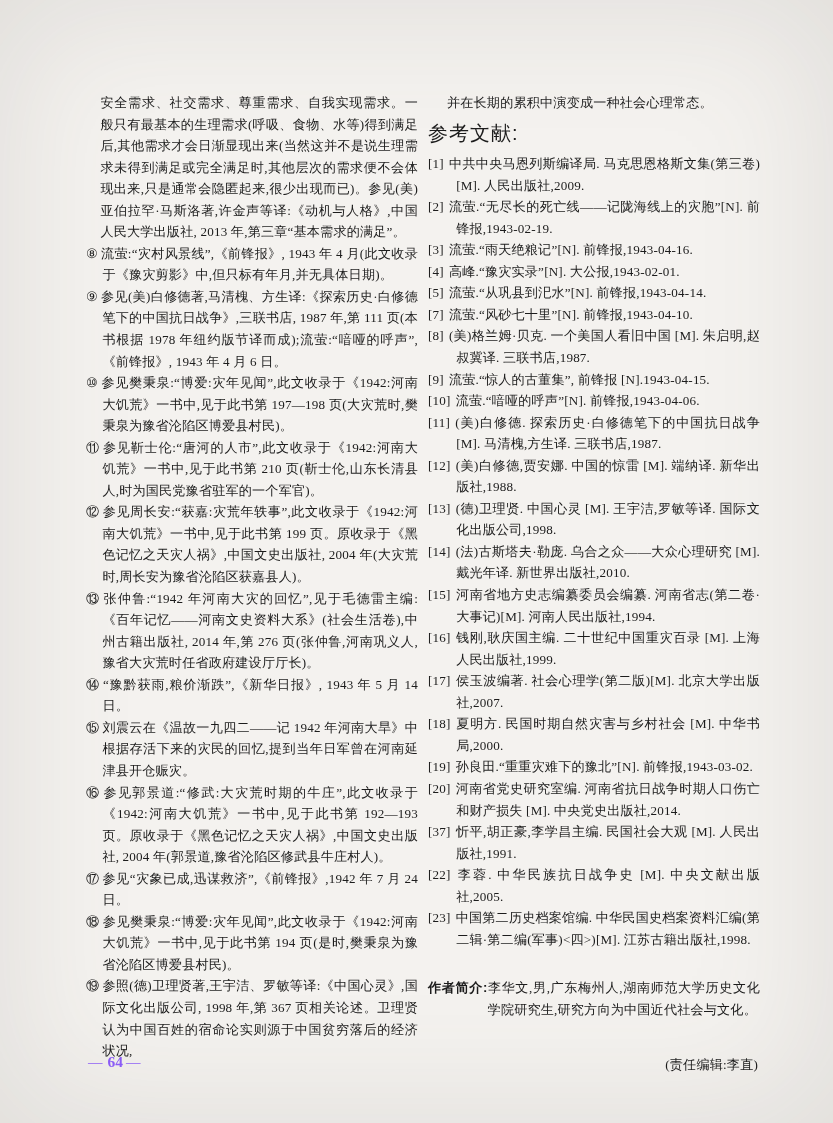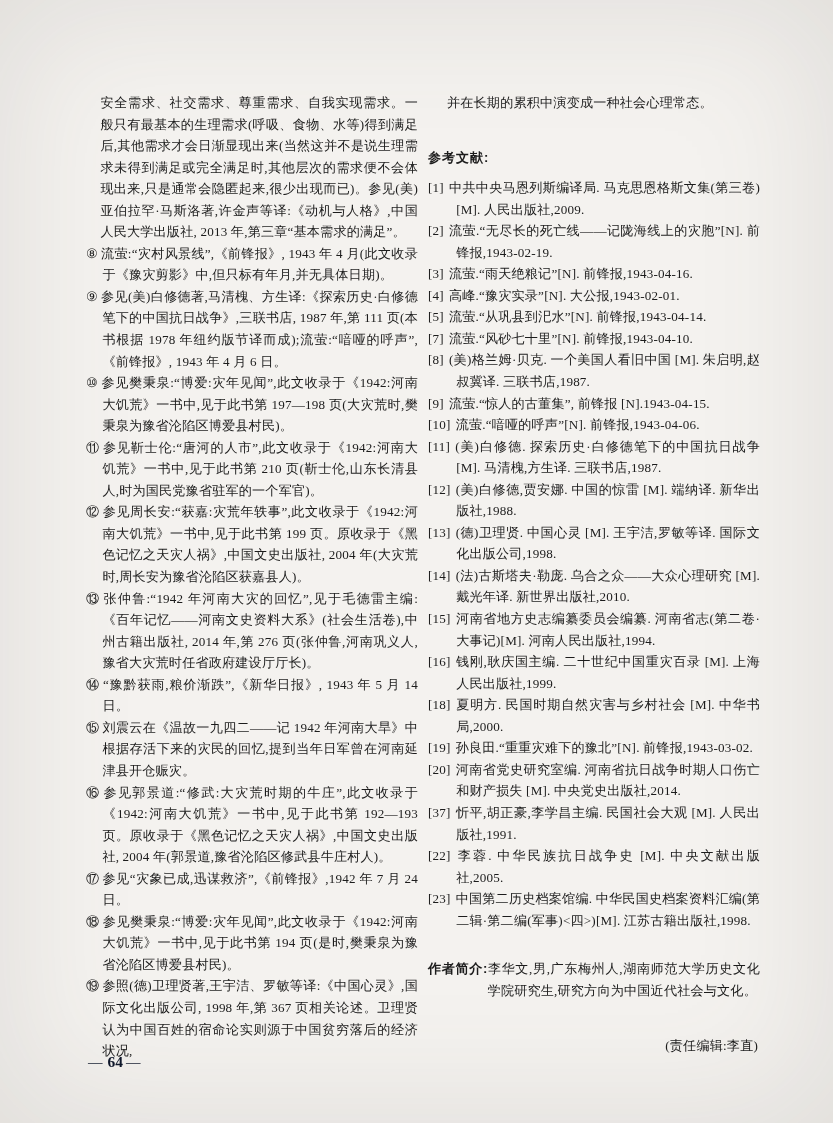--- a/index.html
+++ b/index.html
@@ -20,42 +20,42 @@
     text-align:justify;
     letter-spacing:0.2px;
   }
   .col-left{left:86px;}
   .col-right{left:428px;}
   .cont-left{padding-left:1.1em;}
   .cont-right{padding-left:1.45em;}
   .note{padding-left:1.25em;text-indent:-1.25em;}
   .note .tag{margin-right:3px;}
   .refs-heading{
-    font-weight:bold;
-    font-size:13px;
+    font-weight:normal;
+    font-size:20px;
     letter-spacing:1px;
-    margin:33px 0 9px 0;
+    margin:9px 0 9px 0;
     text-indent:0;
     font-family:"Liberation Sans","DejaVu Sans",sans-serif;
   }
   .ref{padding-left:2.15em;text-indent:-2.15em;}
   .ref .tag{margin-right:5px;}
   .author{
     margin-top:27px;
     padding-left:4.55em;text-indent:-4.55em;
   }
   .author .tag{font-weight:bold;font-family:"Liberation Sans","DejaVu Sans",sans-serif;}
   .editor{
     margin-top:34px;
     text-align:right;
     padding-right:2px;text-indent:0;
   }
   .page-number{
     position:absolute;left:88px;top:1053px;
-    font-size:14.5px;letter-spacing:2px;color:#0f172a;
+    font-size:14.5px;letter-spacing:2px;color:#8b5cf6;
   }
   .page-number b{font-size:15.5px;letter-spacing:0;margin:0 3px;}
 </style>
 </head>
 <body>
 
 <div class="page">
 
   <div class="col col-left">
     <div class="cont-left">安全需求、社交需求、尊重需求、自我实现需求。一般只有最基本的生理需求(呼吸、食物、水等)得到满足后,其他需求才会日渐显现出来(当然这并不是说生理需求未得到满足或完全满足时,其他层次的需求便不会体现出来,只是通常会隐匿起来,很少出现而已)。参见(美)亚伯拉罕·马斯洛著,许金声等译:《动机与人格》,中国人民大学出版社, 2013 年,第三章“基本需求的满足”。</div>
@@ -87,20 +87,21 @@
     <div class="ref"><span class="tag">[7]</span><span>流萤.“风砂七十里”[N]. 前锋报,1943-04-10.</span></div>
     <div class="ref"><span class="tag">[8]</span><span>(美)格兰姆·贝克. 一个美国人看旧中国 [M]. 朱启明,赵叔冀译. 三联书店,1987.</span></div>
     <div class="ref"><span class="tag">[9]</span><span>流萤.“惊人的古董集”, 前锋报 [N].1943-04-15.</span></div>
     <div class="ref"><span class="tag">[10]</span><span>流萤.“喑哑的呼声”[N]. 前锋报,1943-04-06.</span></div>
     <div class="ref"><span class="tag">[11]</span><span>(美)白修德. 探索历史·白修德笔下的中国抗日战争 [M]. 马清槐,方生译. 三联书店,1987.</span></div>
     <div class="ref"><span class="tag">[12]</span><span>(美)白修德,贾安娜. 中国的惊雷 [M]. 端纳译. 新华出版社,1988.</span></div>
     <div class="ref"><span class="tag">[13]</span><span>(德)卫理贤. 中国心灵 [M]. 王宇洁,罗敏等译. 国际文化出版公司,1998.</span></div>
     <div class="ref"><span class="tag">[14]</span><span>(法)古斯塔夫·勒庞. 乌合之众——大众心理研究 [M]. 戴光年译. 新世界出版社,2010.</span></div>
     <div class="ref"><span class="tag">[15]</span><span>河南省地方史志编纂委员会编纂. 河南省志(第二卷·大事记)[M]. 河南人民出版社,1994.</span></div>
     <div class="ref"><span class="tag">[16]</span><span>钱刚,耿庆国主编. 二十世纪中国重灾百录 [M]. 上海人民出版社,1999.</span></div>
+    <div class="ref"><span class="tag">[17]</span><span>侯玉波编著. 社会心理学(第二版)[M]. 北京大学出版社,2007.</span></div>
     <div class="ref"><span class="tag">[18]</span><span>夏明方. 民国时期自然灾害与乡村社会 [M]. 中华书局,2000.</span></div>
     <div class="ref"><span class="tag">[19]</span><span>孙良田.“重重灾难下的豫北”[N]. 前锋报,1943-03-02.</span></div>
     <div class="ref"><span class="tag">[20]</span><span>河南省党史研究室编. 河南省抗日战争时期人口伤亡和财产损失 [M]. 中央党史出版社,2014.</span></div>
     <div class="ref"><span class="tag">[37]</span><span>忻平,胡正豪,李学昌主编. 民国社会大观 [M]. 人民出版社,1991.</span></div>
     <div class="ref"><span class="tag">[22]</span><span>李蓉. 中华民族抗日战争史 [M]. 中央文献出版社,2005.</span></div>
     <div class="ref"><span class="tag">[23]</span><span>中国第二历史档案馆编. 中华民国史档案资料汇编(第二辑·第二编(军事)&lt;四&gt;)[M]. 江苏古籍出版社,1998.</span></div>
 
     <div class="author"><span class="tag">作者简介:</span><span>李华文,男,广东梅州人,湖南师范大学历史文化学院研究生,研究方向为中国近代社会与文化。</span></div>
 
     <div class="editor">(责任编辑:李直)</div>

